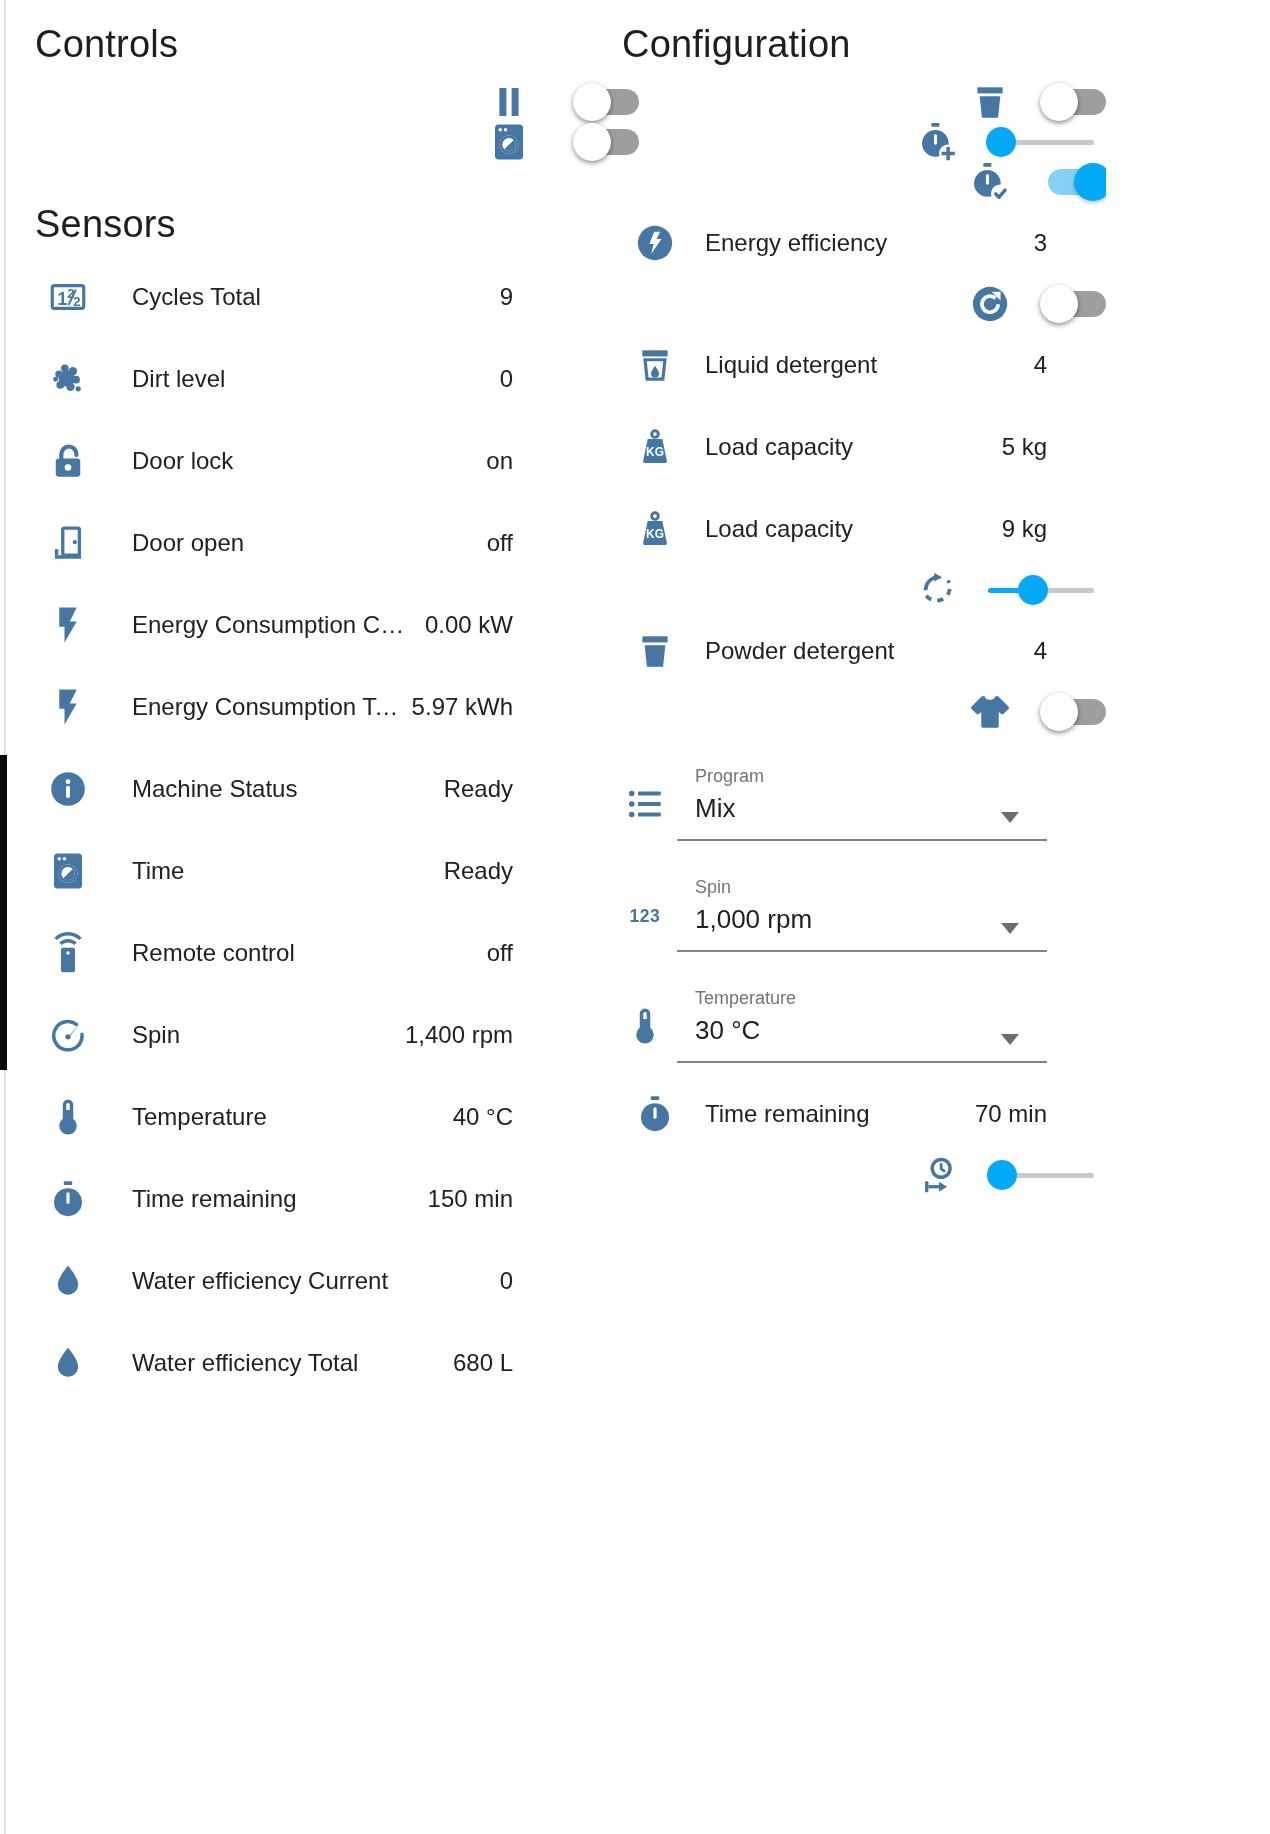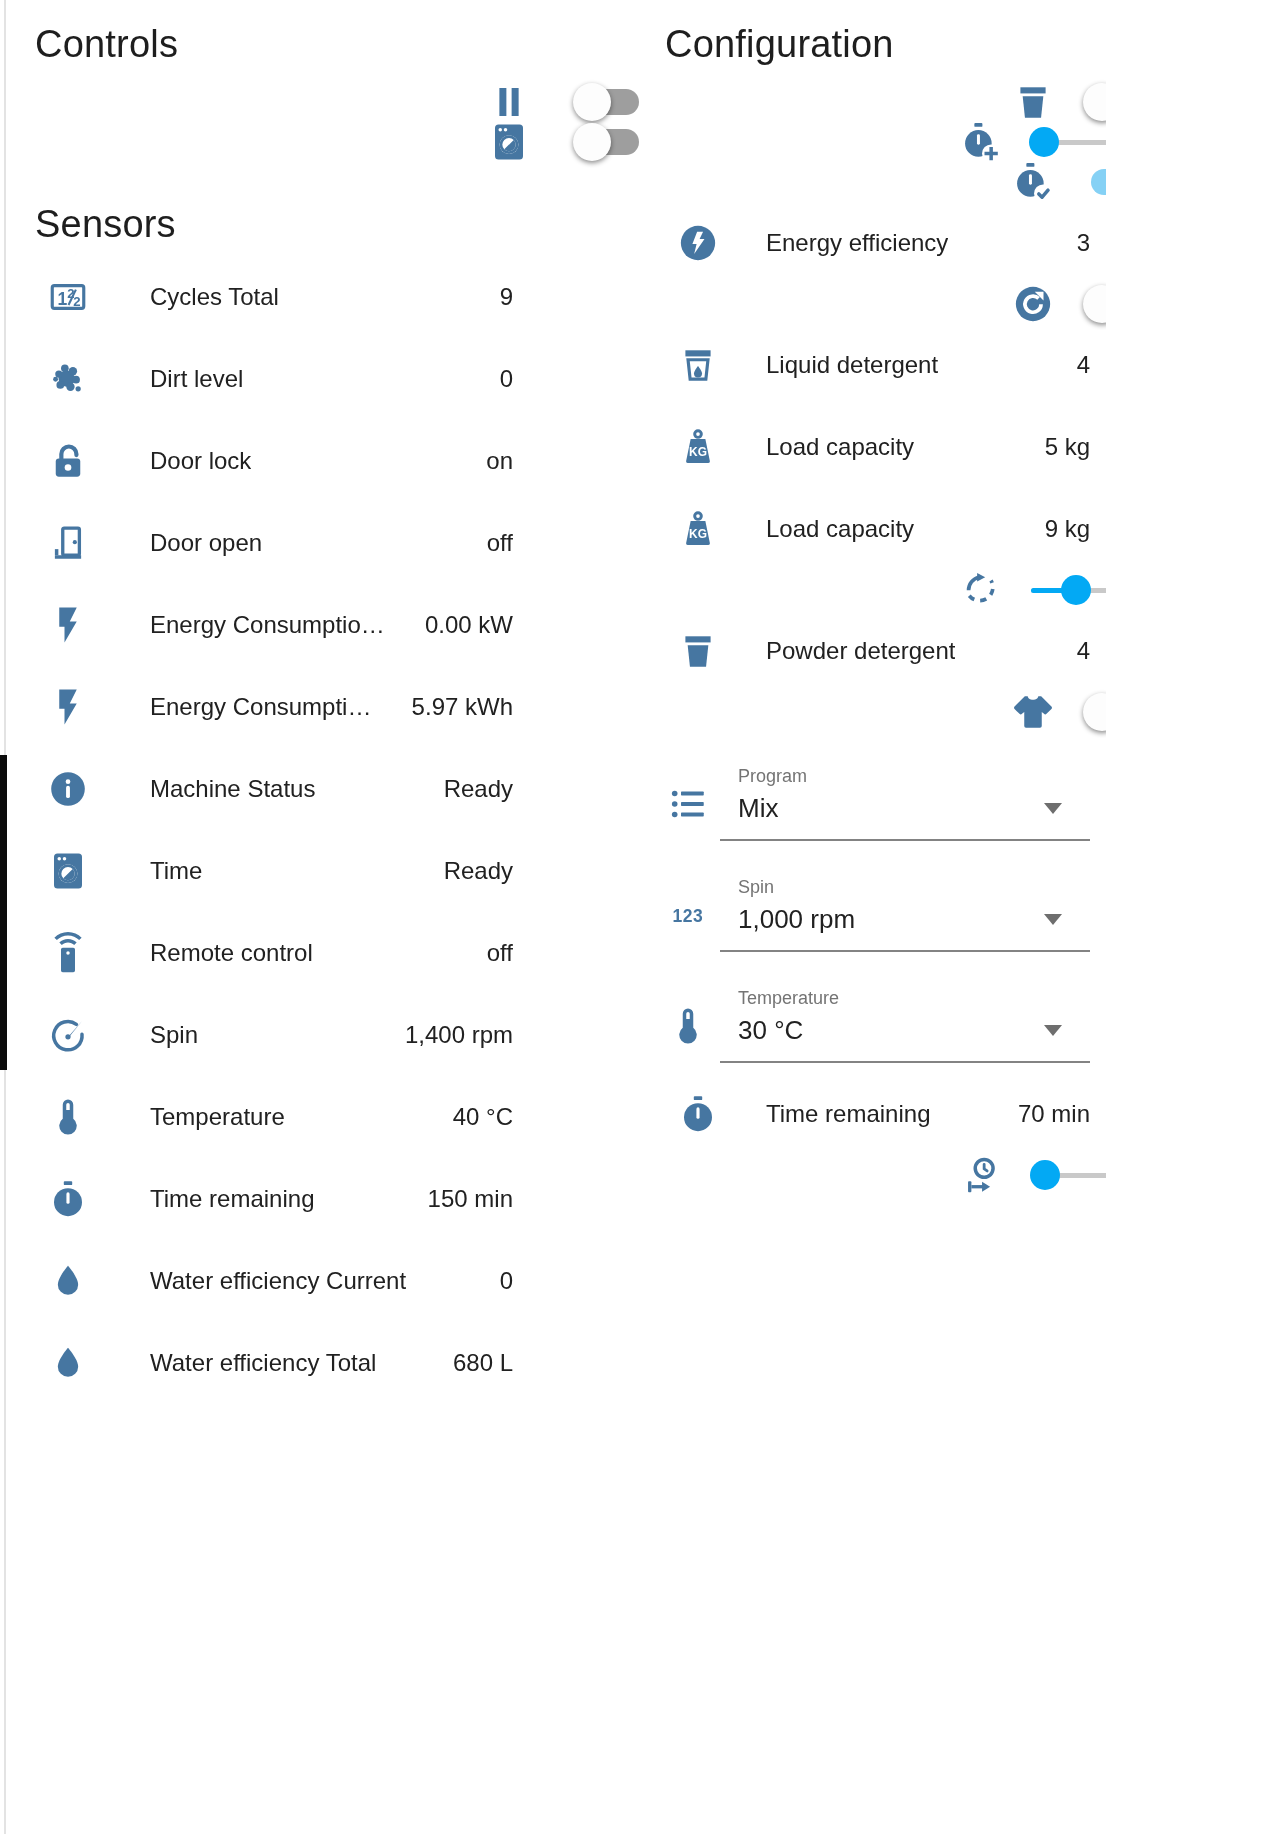--- a/index.html
+++ b/index.html
@@ -2,57 +2,57 @@
 <html><head>
 <meta charset="utf-8">
 <style>
   html,body{margin:0;padding:0;background:#fff;}
   body{font-family:"Liberation Sans","DejaVu Sans",sans-serif;color:var(--text,#212121);}
   .page{position:relative;width:1106px;height:1834px;background:#fff;overflow:hidden;}
   .left-border{position:absolute;left:4px;top:0;width:2px;height:100%;background:#e3e3e3;}
   .scroll-thumb{position:absolute;left:0;top:755px;width:7px;height:315px;background:#0b0b0b;}
   .col{position:absolute;top:0;}
   .col-left{left:35px;width:478px;}
-  .col-right{left:665px;width:425px;}
+  .col-right{left:622px;width:425px;}
   .sec-title{font-size:38px;line-height:48px;padding-top:20px;color:#1e1e1e;font-weight:400;letter-spacing:.2px;}
   .sec-title.later{padding-top:0;margin-top:38px;}
   .rows{margin-top:14px;}
   .rows.later{margin-top:8px;}
   .row{display:flex;align-items:center;height:82px;}
   .icon-slot{flex:0 0 auto;display:flex;align-items:center;}
   .col-left .icon-slot{width:87px;}
   .col-right .icon-slot{width:73px;}
   .icon{display:block;width:42px;height:42px;color:var(--icon,#4676a1);}
   .col-left .icon{margin-left:2px;}
   .col-right .icon{margin-left:2px;}
   .icon svg{width:42px;height:42px;display:block;}
   svg text{font-family:"Liberation Sans","DejaVu Sans",sans-serif;}
   .label{font-size:24px;color:var(--text,#212121);white-space:nowrap;overflow:hidden;text-overflow:ellipsis;}
-  .value{margin-left:auto;padding-left:10px;font-size:24px;color:var(--text,#212121);white-space:nowrap;gap:18px;}
+  .value{margin-left:auto;padding-left:10px;font-size:24px;color:var(--text,#212121);white-space:nowrap;}
   
   .toggle{position:relative;width:72px;height:40px;margin-left:auto;flex:none;cursor:pointer;}
   .col-left .toggle{margin-right:-45px;}
   .col-right .toggle{margin-right:8px;}
   .toggle .track{position:absolute;left:8px;top:7px;width:58px;height:26px;border-radius:13px;background:var(--toggle-off-track,#9e9e9e);}
   .toggle .knob{position:absolute;top:1px;left:0;width:38px;height:38px;border-radius:50%;background:#fdfdfd;box-shadow:0 2px 5px rgba(0,0,0,.45);}
   .toggle.on .track{background:var(--toggle-on-track,#85d1f5);}
   .toggle.on .knob{left:34px;background:var(--accent,#03a9f4);box-shadow:0 2px 4px rgba(0,0,0,.25);}
   
   .slider{position:relative;width:106px;height:40px;margin-left:auto;margin-right:26px;flex:none;cursor:pointer;}
   .slider .track{position:absolute;left:0;right:0;top:18px;height:5px;border-radius:3px;background:var(--slider-track,#c9c9c9);}
   .slider .fill{position:absolute;left:0;top:18px;height:5px;border-radius:3px;background:var(--accent,#03a9f4);}
   .slider .thumb{position:absolute;top:5px;width:30px;height:30px;border-radius:50%;background:var(--accent,#03a9f4);}
   
   .row.select{height:auto;}
   .row.select-first{margin-top:34px;}
   .row.select-next{margin-top:36px;}
   .row.after-select{margin-top:10px;}
   .sel{flex:1;margin-left:-18px;padding-left:18px;padding-bottom:16px;border-bottom:2px solid #838383;cursor:pointer;}
   .sel-label{font-size:18px;line-height:21px;color:var(--secondary-text,#747474);margin-bottom:6px;}
-  .sel-line{display:flex;align-items:center;}
+  .sel-line{display:flex;align-items:flex-end;}
   .sel-value{font-size:26px;line-height:30px;color:var(--text,#212121);}
   .dd-arrow{margin-left:auto;margin-right:28px;width:0;height:0;border-left:9px solid transparent;border-right:9px solid transparent;border-top:11px solid #6e6e6e;}
 </style>
 </head>
 <body style="--icon: #4676a1; --accent: #03a9f4; --toggle-on-track: #85d1f5; --toggle-off-track: #9e9e9e; --slider-track: #c9c9c9; --text: #212121; --secondary-text: #747474;">
 
 <div class="page">
   <div class="left-border"></div>
   <div class="scroll-thumb"></div>
   <div class="col col-left" id="col-left">

